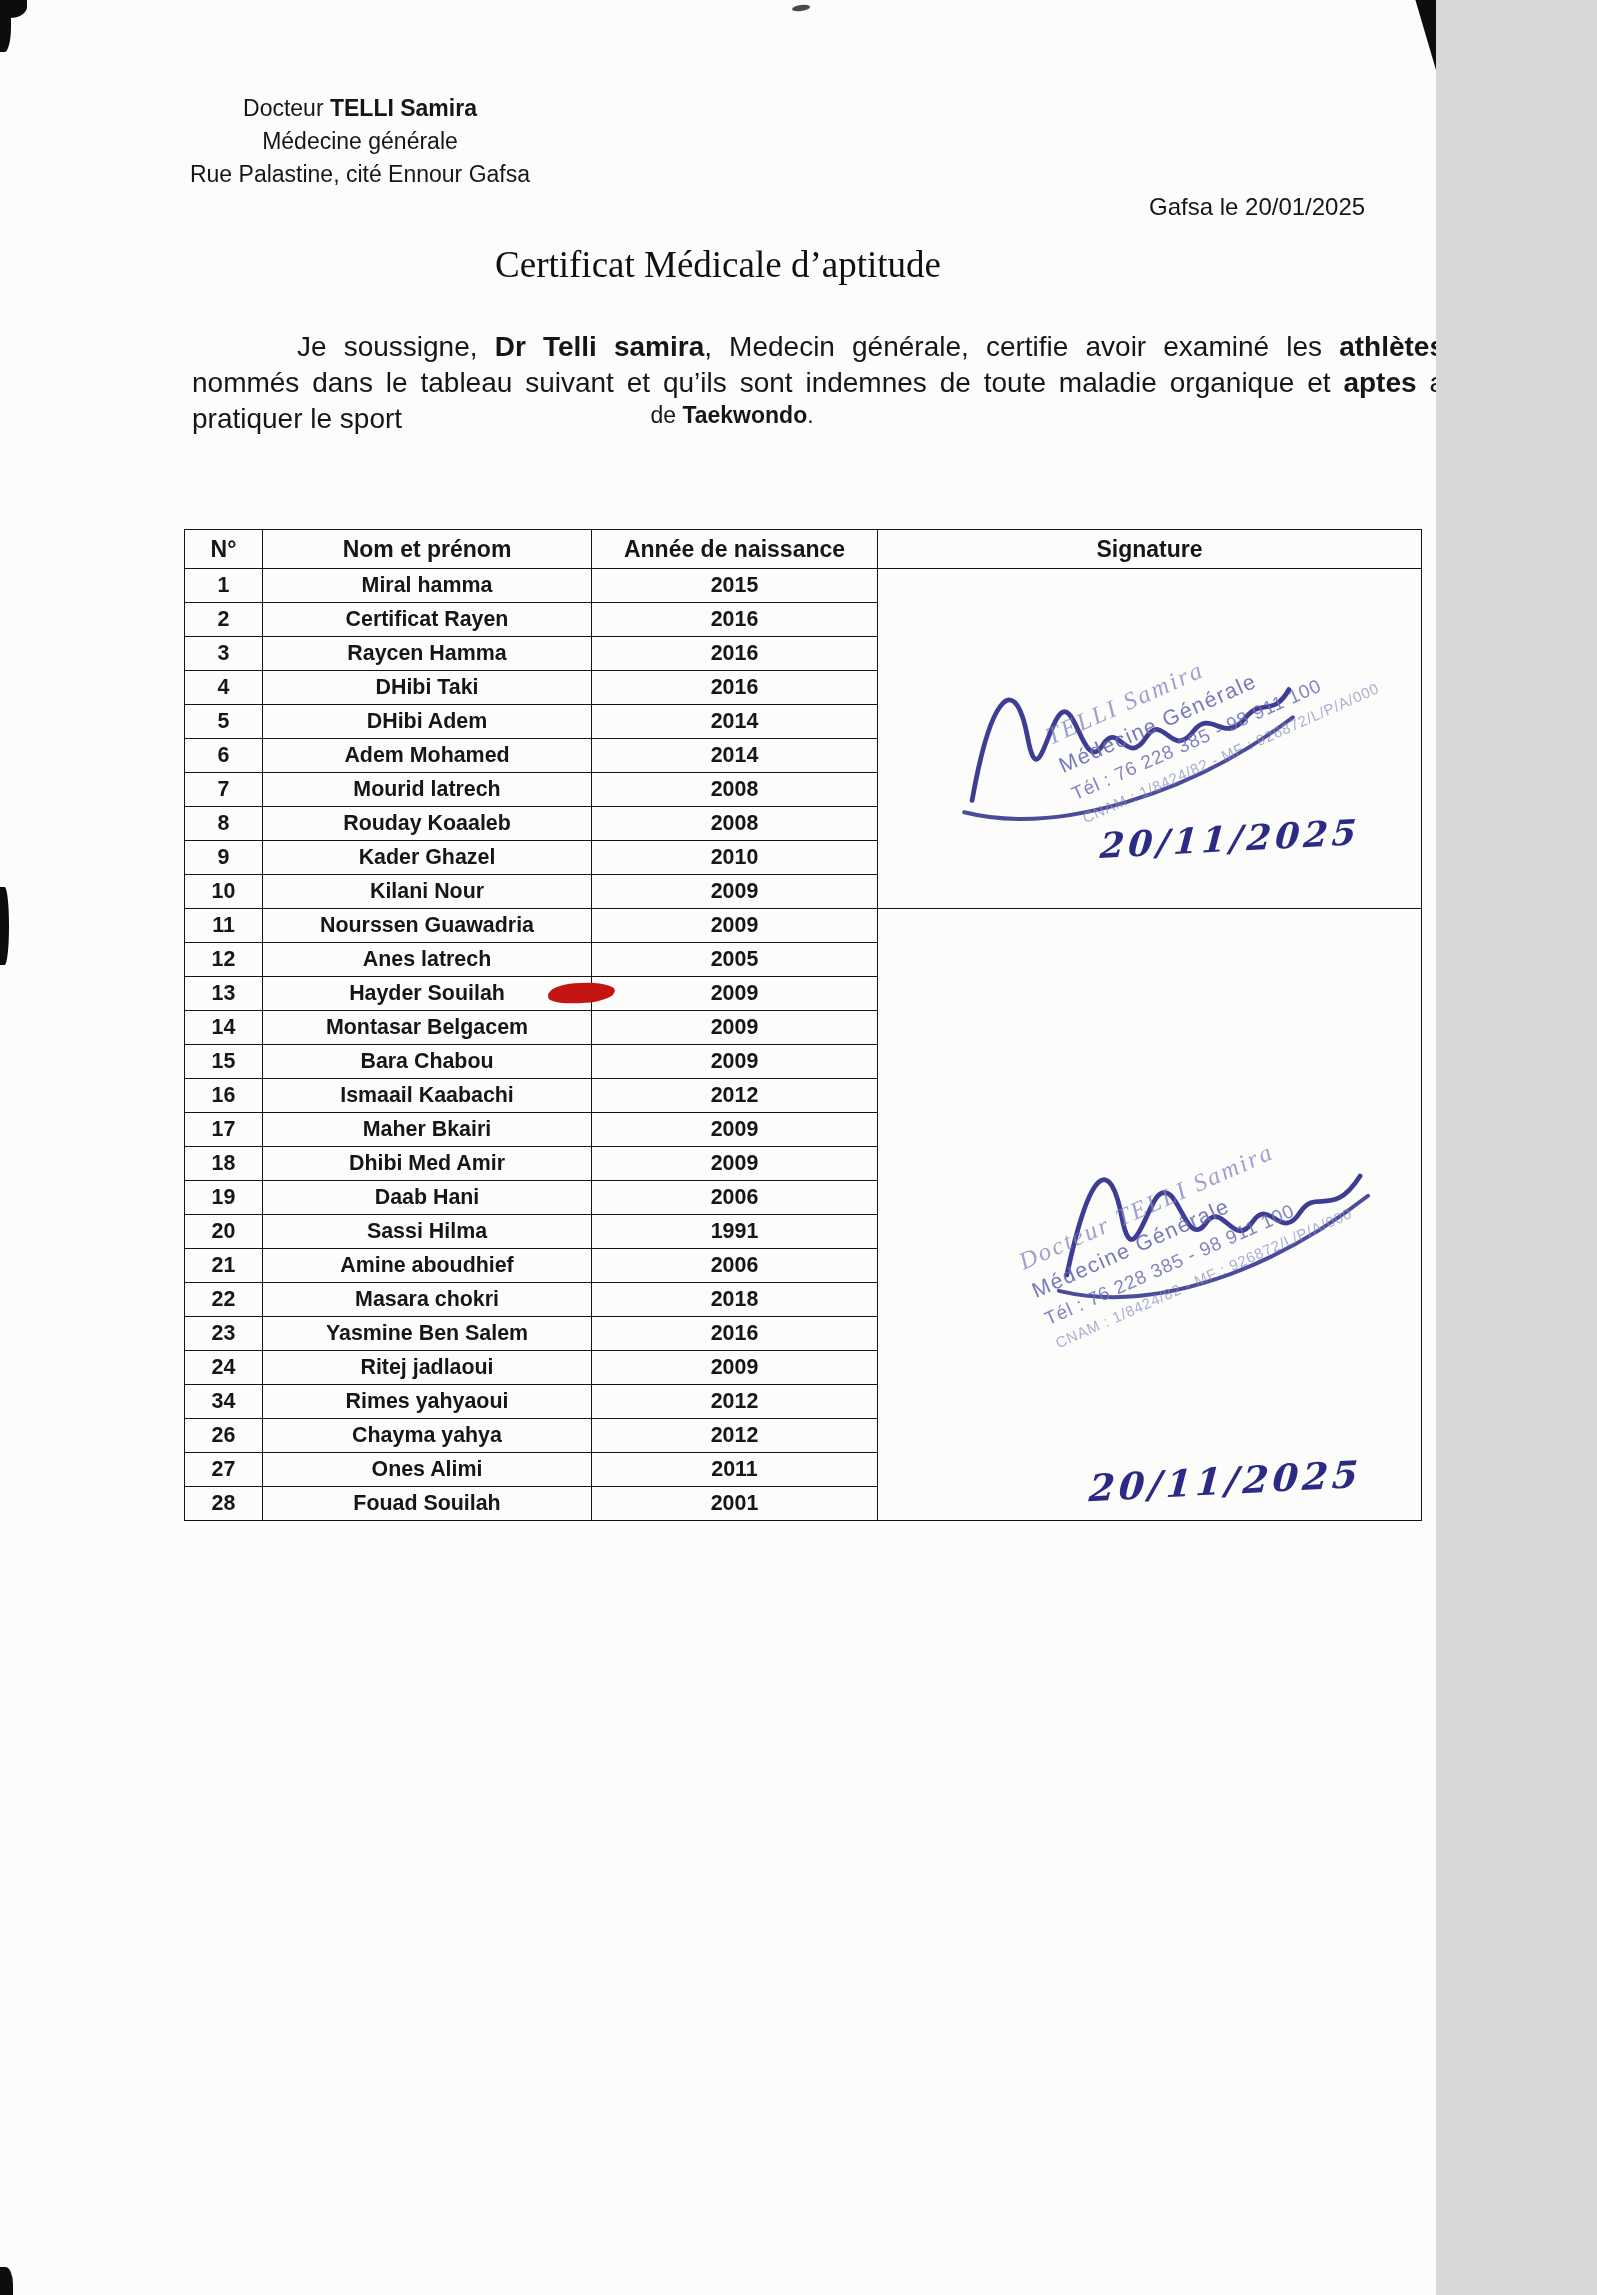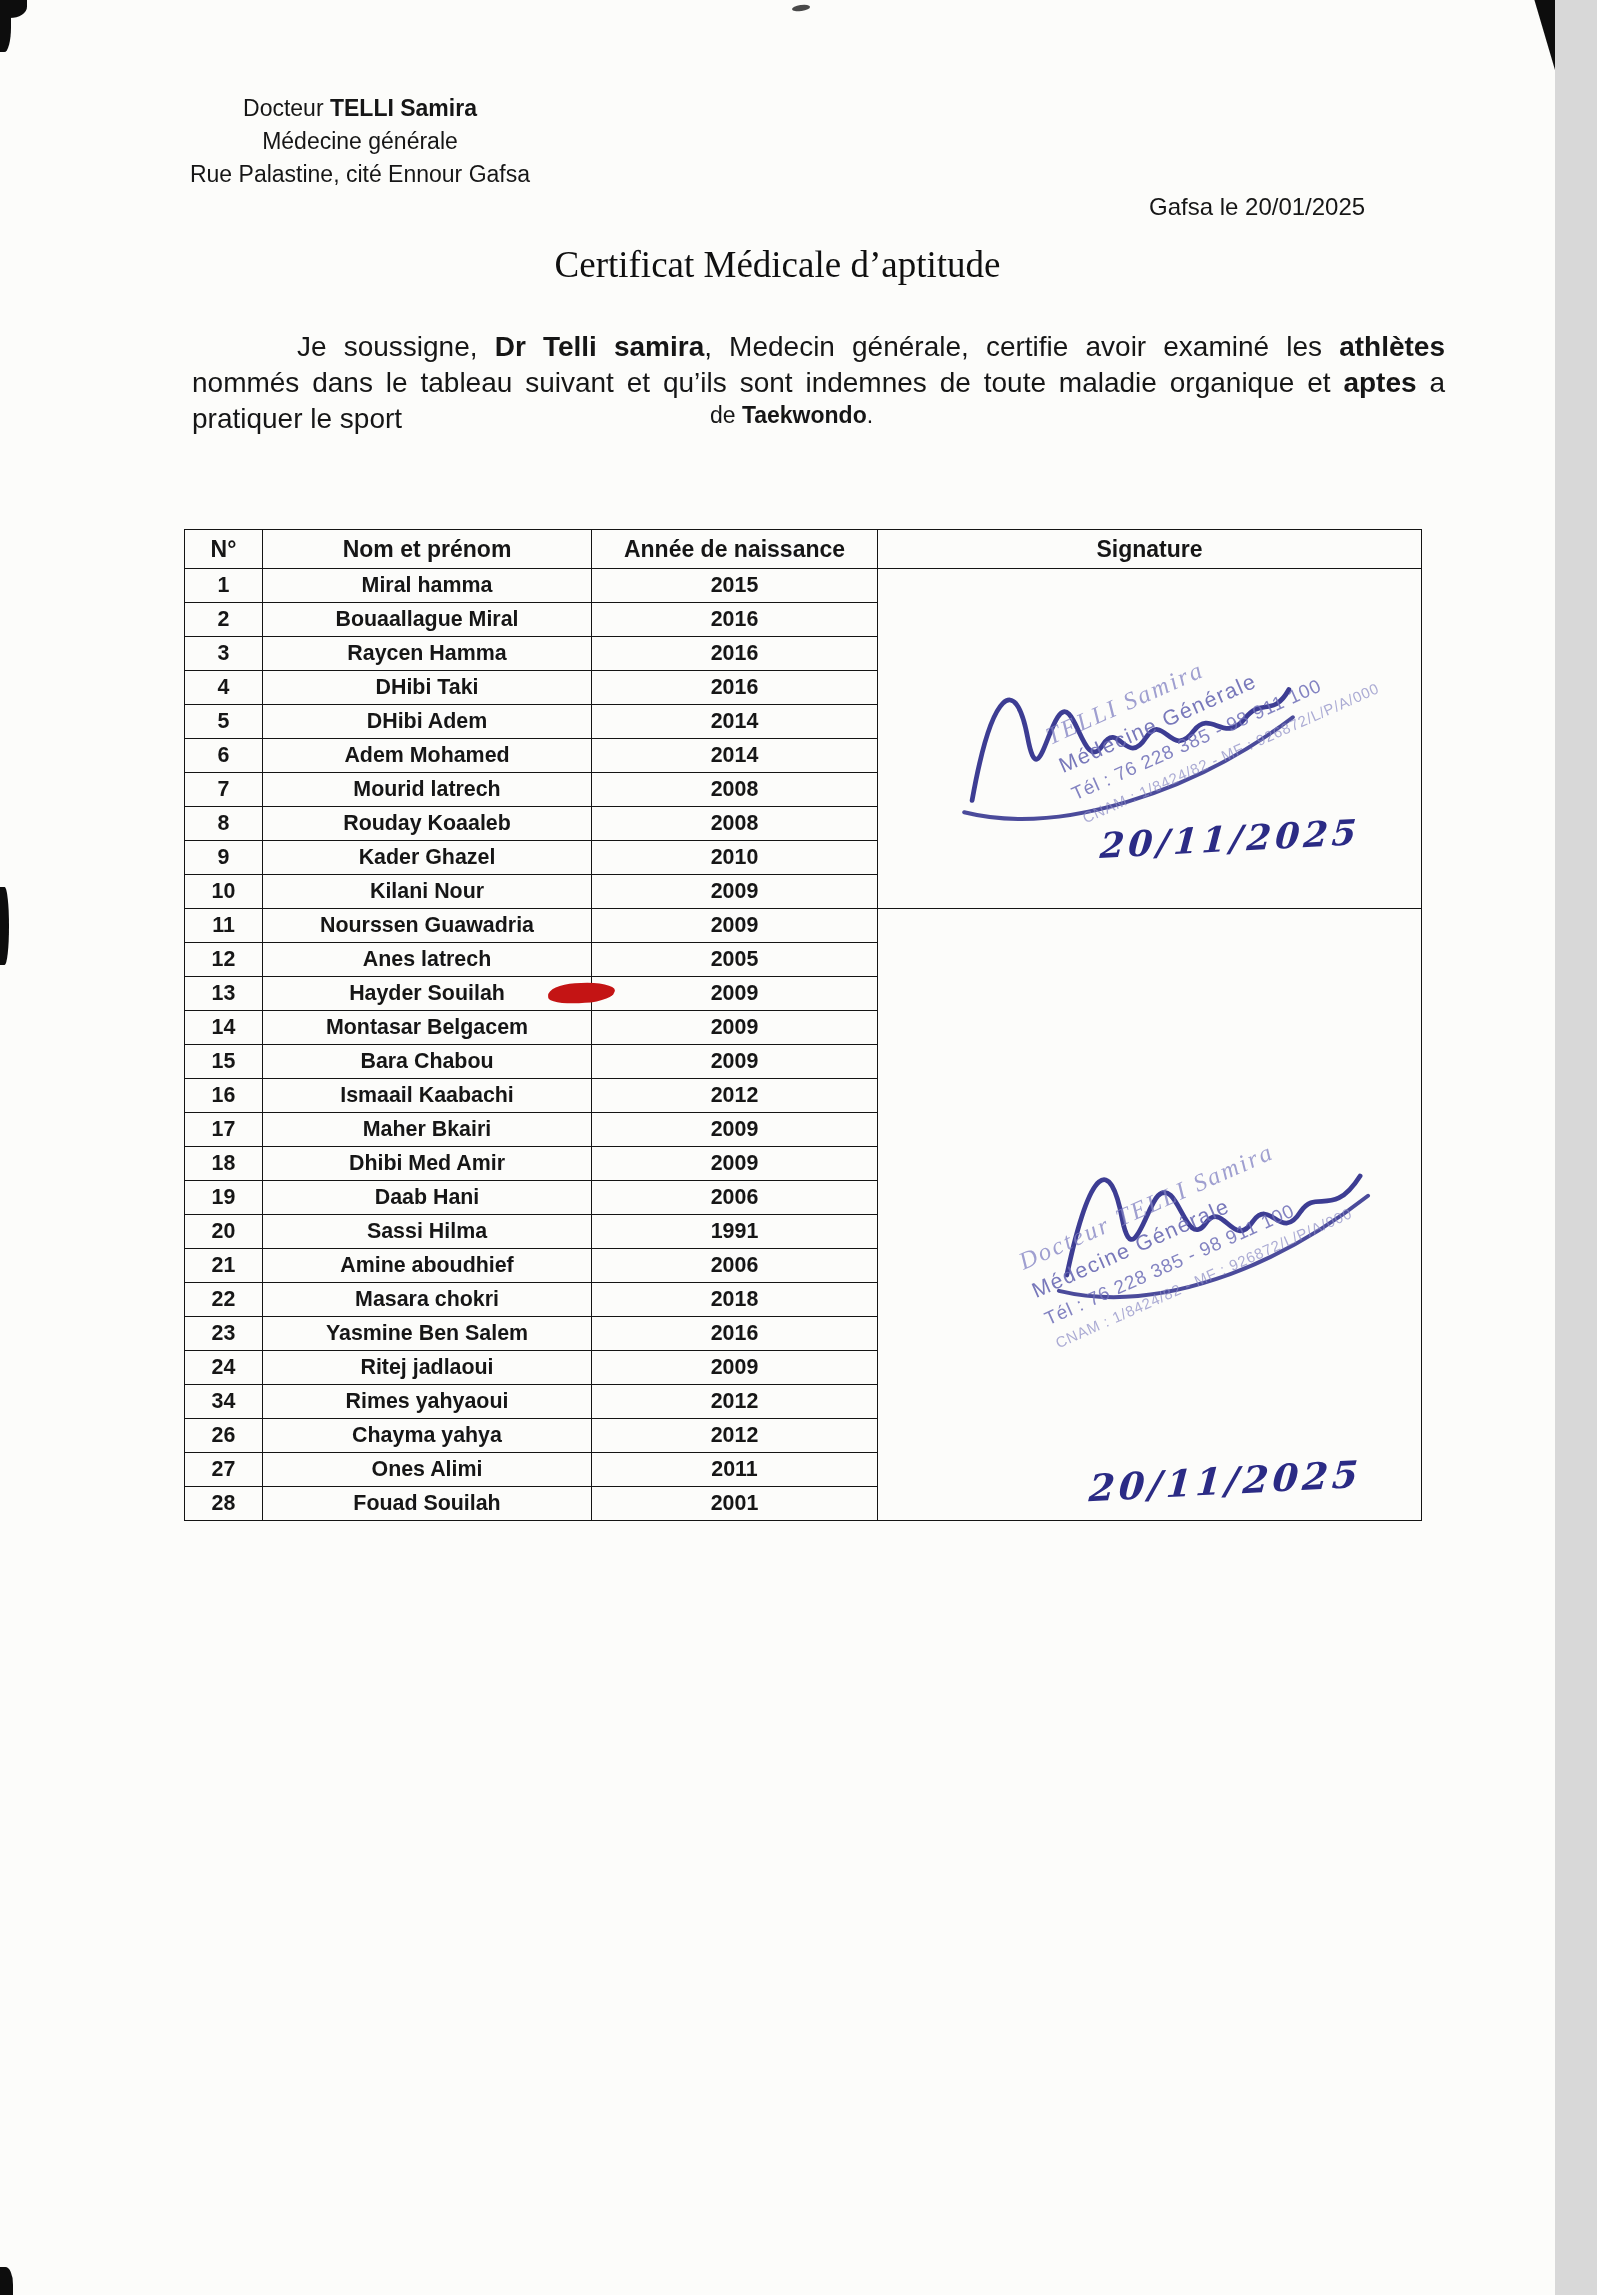--- a/index.html
+++ b/index.html
@@ -1,19 +1,19 @@
 <!DOCTYPE html>
 <html style="font-size:12.7px"><head>
 <meta charset="utf-8">
 <style>
   * { margin:0; padding:0; box-sizing:border-box; }
   html,body { width:1597px; height:2295px; }
   body { font-family:"Liberation Sans", sans-serif; background:#d8d8d8; }
   .page {
-    position:relative; width:1555px; height:2295px;
+    position:relative; width:1436px; height:2295px;
     background:#fcfcfa; color:#161616; overflow:hidden;
   }
 
   
   .artifact { position:absolute; background:#0d0d0d; }
   .art-tl-1 { left:0; top:0; width:27px; height:17.5px; border-radius:0 0 70% 40%; }
   .art-tl-2 { left:0; top:11px; width:11px; height:41px; border-radius:0 0 60% 0; }
   .art-tr   { right:0; top:0; width:20.6px; height:70px; clip-path:polygon(0 0,100% 0,100% 100%); }
   .art-tc   { left:792px; top:4.8px; width:17.5px; height:5.6px; background:#4a4a4a; border-radius:50%; transform:rotate(-8deg); }
   .art-lm   { left:0; top:887px; width:8.7px; height:78px; border-radius:0 55% 55% 0; }
@@ -106,21 +106,21 @@
     </thead>
     <tbody>
         <tr>
           <td>1</td>
           <td>Miral hamma</td>
           <td>2015</td>
           <td rowspan="10" class="sig-cell"></td>
         </tr>
         <tr>
           <td>2</td>
-          <td>Bouaallague Miral</td>
+          <td>Certificat Rayen</td>
           <td>2016</td>
         </tr>
         <tr>
           <td>3</td>
           <td>Raycen Hamma</td>
           <td>2016</td>
         </tr>
         <tr>
           <td>4</td>
           <td>DHibi Taki</td>

